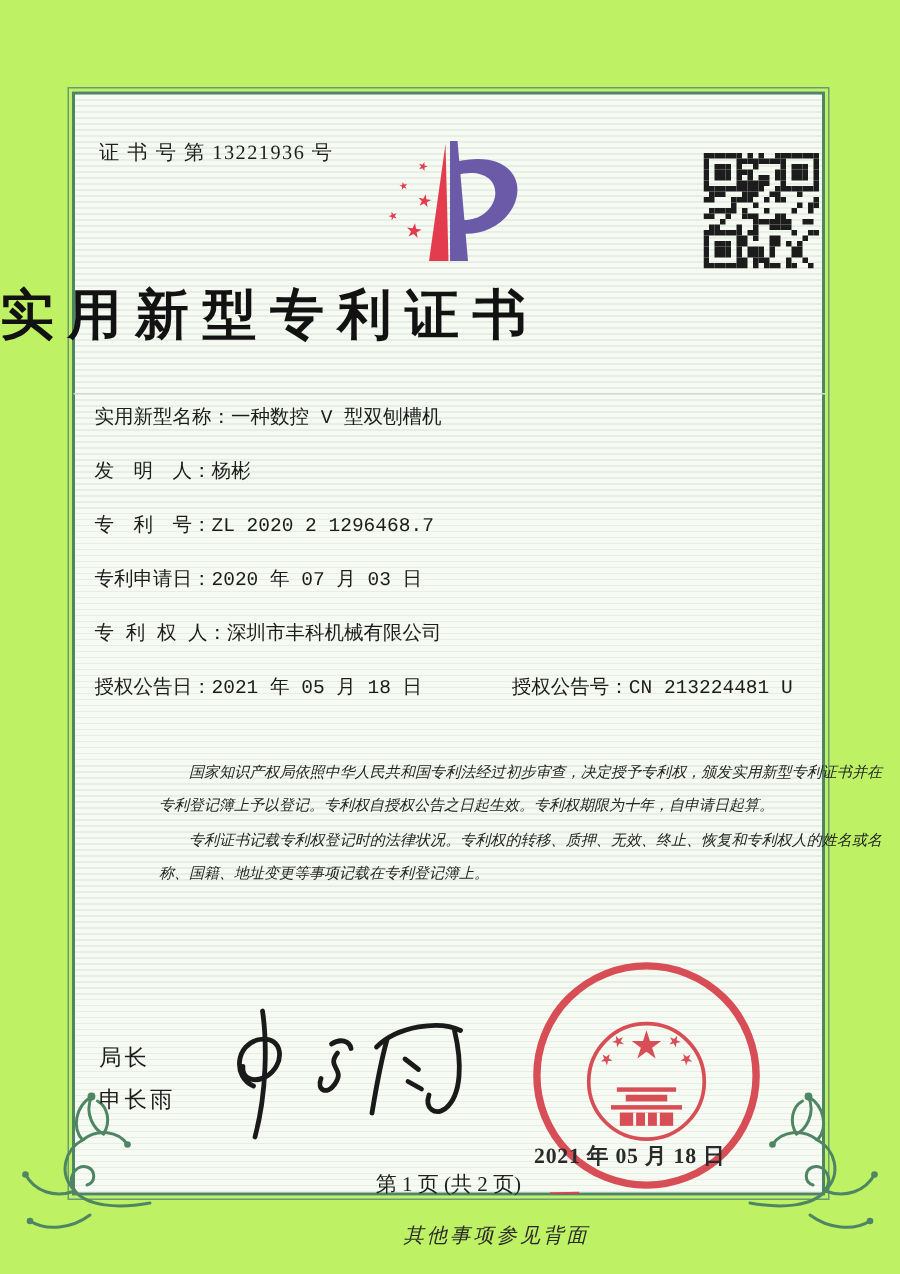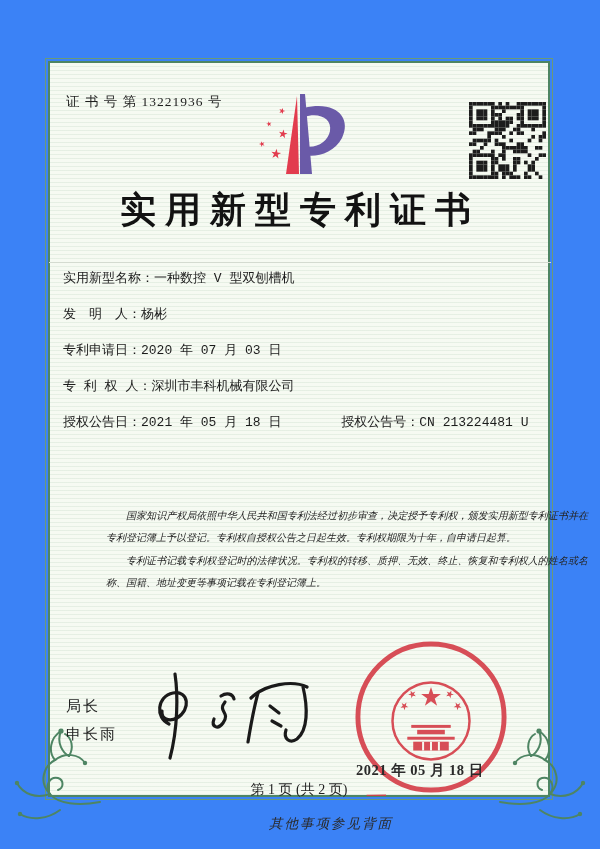--- a/index.html
+++ b/index.html
@@ -1,26 +1,26 @@
 <!DOCTYPE html>
 <html><head>
 <meta charset="utf-8">
 <style>
   html,body{margin:0;padding:0;}
   body{background:#ffffff;font-family:"Liberation Serif","DejaVu Serif",serif;}
-  .page{position:relative;width:600px;height:849px;background:#3b82f6;overflow:hidden;}
+  .page{position:relative;width:600px;height:849px;background:#bef264;overflow:hidden;}
   .frame{position:absolute;left:45px;top:58px;width:508px;height:742px;
          border:1px solid #6a9a78;box-sizing:border-box;padding:2px;}
   .frame-inner{width:100%;height:100%;border:2px solid #4e8563;box-sizing:border-box;
          background-color:#f6faf2;
          background-image:repeating-linear-gradient(0deg, rgba(110,160,122,0.12) 0px, rgba(110,160,122,0.12) 1px, transparent 1px, transparent 4px);}
   .cert-no{position:absolute;left:66px;top:93px;font-size:13.5px;color:#1e1e1e;letter-spacing:1px;}
   .logo{position:absolute;left:238px;top:84px;width:124px;height:98px;}
   .qr{position:absolute;left:469px;top:102px;width:77px;height:77px;}
-  .title{position:absolute;left:0;top:186px;width:600px;text-align:center;
+  .title{position:absolute;left:0;top:186px;width:600px;
          font-size:36px;font-weight:700;letter-spacing:9px;color:#121212;margin:0;}
   .divider{position:absolute;left:49px;top:262px;width:502px;height:1px;background:#d4dbd0;}
   .fields{position:absolute;left:63px;top:268px;width:478px;font-size:13px;color:#1c1c1c;}
   .field-row{margin-bottom:14px;line-height:22px;white-space:nowrap;font-family:Liberation Mono, monospace;}
   .field-label{display:inline-block;color:#1c1c1c;}
   .field-value{color:#1c1c1c;}
   .dual .pair2{margin-left:52px;}
   .body-text{position:absolute;left:62px;top:505px;width:482px;font-size:10px;line-height:22.4px;
          color:#242424;font-style:italic;text-align:justify;margin-left:44px;}
   .body-text p{margin:0;text-indent:2em;}
@@ -330,20 +330,23 @@
   <div class="divider"></div>
 
   <div class="fields">
     <div class="field-row">
       <span class="field-label">实用新型名称：</span><span class="field-value">一种数控 V 型双刨槽机</span>
     </div>
     <div class="field-row">
       <span class="field-label">发　明　人：</span><span class="field-value">杨彬</span>
     </div>
     <div class="field-row">
+      <span class="field-label">专　利　号：</span><span class="field-value">ZL 2020 2 1296468.7</span>
+    </div>
+    <div class="field-row">
       <span class="field-label">专利申请日：</span><span class="field-value">2020 年 07 月 03 日</span>
     </div>
     <div class="field-row">
       <span class="field-label">专 利 权 人：</span><span class="field-value">深圳市丰科机械有限公司</span>
     </div>
     <div class="field-row dual">
       <span class="pair1"><span class="field-label">授权公告日：</span><span class="field-value">2021 年 05 月 18 日</span></span>
       <span class="pair2"><span class="field-label">授权公告号：</span><span class="field-value">CN 213224481 U</span></span>
     </div>
   </div>

